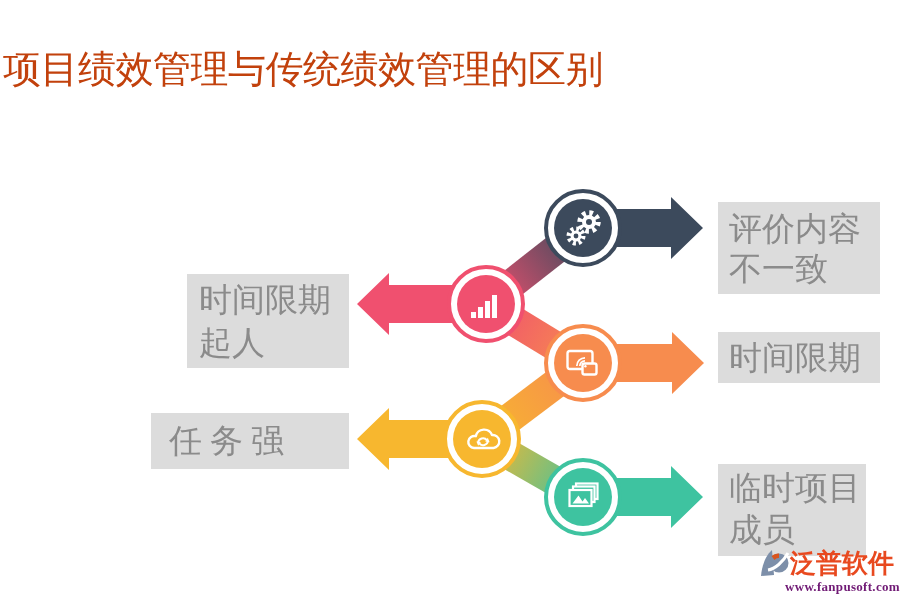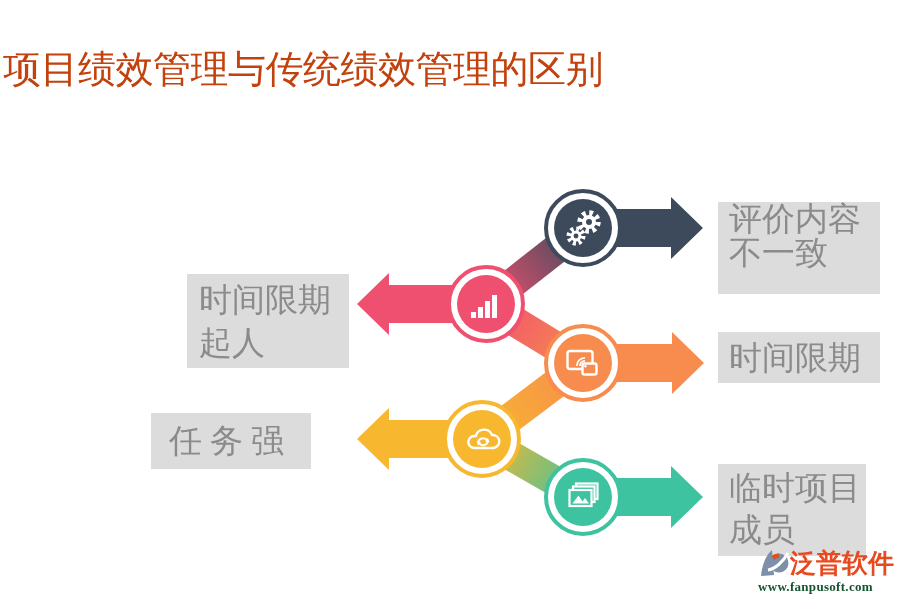--- a/index.html
+++ b/index.html
@@ -13,31 +13,31 @@
         background:#fff;display:flex;align-items:center;justify-content:center;}
   .node .disc{width:58px;height:58px;border-radius:50%;display:flex;align-items:center;justify-content:center;}
   .n-navy{left:544px;top:189px;border:4px solid #3C4A5C;}   .n-navy .disc{background:#3C4A5C;}
   .n-pink{left:447px;top:265px;border:4px solid #F0506F;}   .n-pink .disc{background:#F0506F;}
   .n-orange{left:544px;top:324px;border:4px solid #F78C4E;} .n-orange .disc{background:#F78C4E;}
   .n-yellow{left:443px;top:400px;border:4px solid #F7B72F;} .n-yellow .disc{background:#F7B72F;}
   .n-teal{left:544px;top:458px;border:4px solid #3EC3A0;}   .n-teal .disc{background:#3EC3A0;}
   
   .labelbox{position:absolute;background:#DCDCDC;color:#8B8B8B;font-size:33px;
             white-space:pre-line;box-sizing:border-box;}
-  .lb-pingjia{left:718px;top:202px;width:162px;height:92px;padding:0 0 0 11px;line-height:34px;}
+  .lb-pingjia{left:718px;top:202px;width:162px;height:92px;padding:7px 0 0 11px;line-height:40px;}
   .lb-butong{left:187px;top:274px;width:162px;height:94px;padding:4px 0 0 12px;line-height:43px;}
   .lb-shijian{left:718px;top:332px;width:162px;height:51px;padding:0 0 0 11px;line-height:51px;}
-  .lb-renwu{left:151px;top:413px;width:160px;height:56px;padding:0 0 0 18px;line-height:56px;letter-spacing:8px;}
+  .lb-renwu{left:151px;top:413px;width:198px;height:56px;padding:0 0 0 18px;line-height:56px;letter-spacing:8px;}
   .lb-linshi{left:718px;top:464px;width:148px;height:92px;padding:3px 0 0 11px;line-height:42px;}
   
   .watermark{position:absolute;left:758px;top:547px;width:142px;}
   .wm-row{display:flex;align-items:flex-start;text-align:right;}
   .wm-brand{font-size:26px;font-weight:bold;color:#E8491F;line-height:32px;white-space:nowrap;}
   .wm-url{font-family:"Liberation Serif","DejaVu Serif",serif;font-weight:bold;
-          font-size:13px;color:#14532d;margin-top:0px;letter-spacing:0.3px;white-space:nowrap;}
+          font-size:13px;color:#701a75;margin-top:0px;letter-spacing:0.3px;white-space:nowrap;margin-left:27px;}
 </style>
 </head>
 <body>
 
 <div class="stage">
 
   <div class="title">项目绩效管理与传统绩效管理的区别</div>
 
   <svg class="flow" width="900" height="600" viewBox="0 0 900 600">
     <defs>

